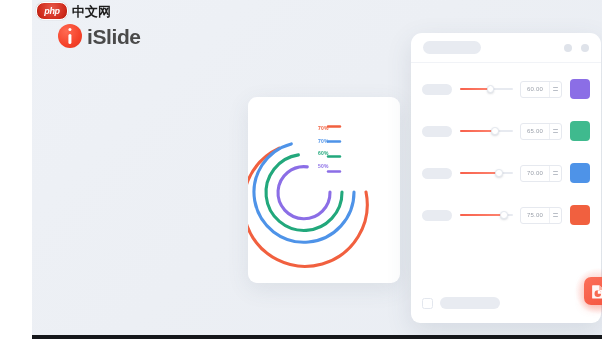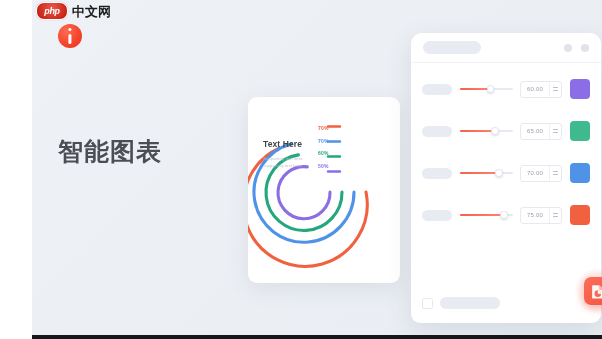--- a/index.html
+++ b/index.html
@@ -354,24 +354,24 @@
 
 <div class="stage">
 
   <div class="watermark">
     <div class="php-badge">php</div>
     <div class="wm-text">中文网</div>
   </div>
 
   <div class="logo">
     <div class="logo-mark"></div>
+    <div class="logo-text">iSlide</div>
   </div>
 
   <div class="headline">
-    <div>智能图表</div>
   </div>
 
   <div class="chart-card">
     <svg class="chart-svg" viewBox="0 0 152 186">
       <g fill="none" stroke-linecap="round">
         <path d="M 118 95 A 62 62 0 1 1 31.2 51.1" stroke="#f1603f" stroke-width="3.1"></path>
         <path d="M 106 95 A 50 50 0 1 1 43.3 46.9" stroke="#4e93e8" stroke-width="3.1"></path>
         <path d="M 94 95 A 38 38 0 1 1 50.4 57.9" stroke="#22a87c" stroke-width="3.1"></path>
         <path d="M 82 95 A 26 26 0 1 1 59.3 69.9" stroke="#8b6ee6" stroke-width="3.1"></path>
       </g>
@@ -383,25 +383,20 @@
       </g>
     </svg>
 
     <div class="arc-legend">
       <div class="arc-legend-row" style="color:#f1603f">70%</div>
       <div class="arc-legend-row" style="color:#4e93e8">70%</div>
       <div class="arc-legend-row" style="color:#22a87c">60%</div>
       <div class="arc-legend-row" style="color:#8b6ee6">50%</div>
     </div>
 
-    <div class="chart-caption">
-      <div class="caption-title">Text Here</div>
-      <div class="caption-sub">Supporting text here</div>
-      <div class="caption-sub">supporting text here</div>
-    </div>
   </div>
 
   <div class="panel">
     <div class="panel-header">
       <div class="pill header-pill"></div>
       <div class="header-dots">
         <div class="dot"></div>
         <div class="dot"></div>
       </div>
     </div>

